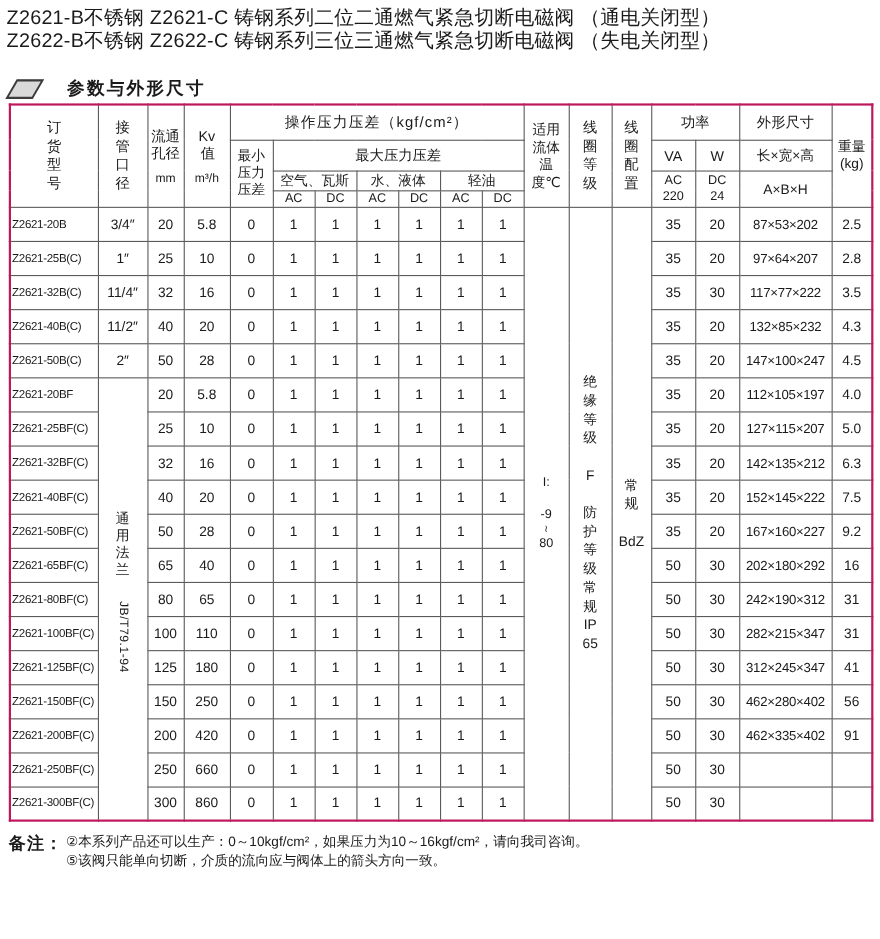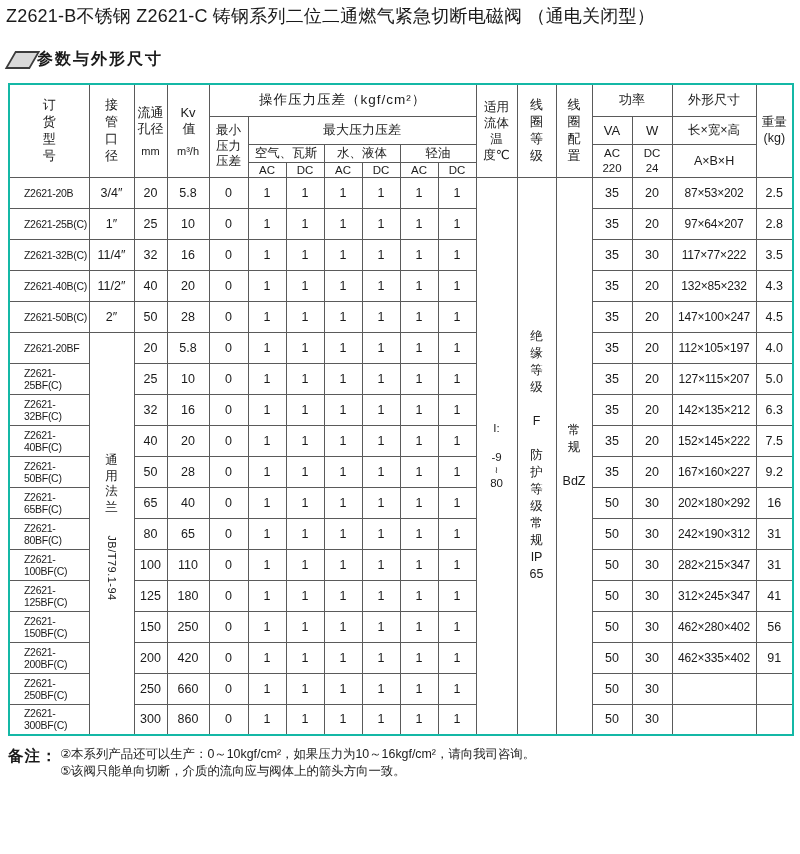--- a/index.html
+++ b/index.html
@@ -1,53 +1,54 @@
 <!DOCTYPE html>
 <html><head>
 <meta charset="utf-8">
 <style>
   html,body{margin:0;padding:0;width:800px;height:854px;overflow:hidden;background:#fff;}
   body{font-family:"Liberation Sans","DejaVu Sans",sans-serif;color:#1a1a1a;}
   .titles{margin:6px 0 0 6px;font-weight:normal;font-size:18px;line-height:21px;white-space:nowrap;letter-spacing:0.2px;}
-  .section{margin:22px 0 0 10px;display:flex;align-items:center;gap:2px;}
+  .section{margin:22px 0 0 10px;display:flex;align-items:center;gap:26px;}
   .para-icon{width:21px;height:14px;background:#d9d9d9;border:2px solid #3c3c3c;transform:skewX(-30deg);}
   .section-title{font-weight:bold;font-size:16px;letter-spacing:2px;}
-  table{border-collapse:collapse;table-layout:fixed;width:784px;margin:13px 0 0 8px;border:2px solid #14b8a6;}
+  table{border-collapse:collapse;table-layout:fixed;width:784px;margin:3px 0 0 8px;border:2px solid #be185d;}
   th,td{border:1px solid #5a5a5a;padding:0;text-align:center;vertical-align:middle;font-size:13px;font-weight:normal;overflow:hidden;}
   thead tr:nth-child(1){height:32px;}
   thead tr:nth-child(2){height:28px;}
   thead tr:nth-child(3){height:18px;}
   thead tr:nth-child(4){height:15px;}
   tbody tr{height:31px;}
   .prelines{white-space:pre-line;line-height:1.25;}
   .w1{width:1.35em;margin:0 auto;line-height:1.3;font-size:13px;}
   .w2{width:2.35em;margin:0 auto;line-height:1.28;font-size:12.5px;}
   .stack{display:flex;flex-direction:column;align-items:center;gap:7px;text-align:right;}
   .unit{font-size:11px;}
   .sm{font-size:11.5px;}
   .hdr-main{font-size:13.5px;letter-spacing:1px;}
-  .model{font-size:10.5px;letter-spacing:-0.3px;text-align:left;padding-left:14px;}
+  .model{font-size:10.5px;letter-spacing:-0.3px;text-align:left;padding-left:1px;}
   .dims{font-size:12px;letter-spacing:-0.2px;}
   .num{font-size:12.5px;}
   .tempcol{display:flex;flex-direction:column;align-items:center;font-size:11.5px;line-height:1.15;}
   .tempcol div:nth-child(1){margin-bottom:16px;}
   .tempcol div:nth-child(3){font-size:9px;margin:1px 0;}
   .vgap{line-height:17px;font-size:12.5px;}
   .flange{display:flex;flex-direction:column;align-items:center;gap:6px;}
   .rotwrap{height:92px;width:16px;display:flex;align-items:center;justify-content:center;}
   .rot90{transform:rotate(90deg);white-space:nowrap;font-size:11px;letter-spacing:0.5px;}
   .notes{display:flex;margin:10px 0 0 8px;align-items:flex-start;}
   .notes-label{font-weight:bold;font-size:15.5px;letter-spacing:1px;flex:0 0 52px;}
   .notes-items{font-size:12.4px;line-height:16.8px;}
 </style>
 </head>
 <body>
 
 <div class="titles">
   <div>Z2621-B不锈钢 Z2621-C 铸钢系列二位二通燃气紧急切断电磁阀 （通电关闭型）</div>
+  <div>Z2622-B不锈钢 Z2622-C 铸钢系列三位三通燃气紧急切断电磁阀 （失电关闭型）</div>
 </div>
 
 <div class="section">
   <div class="para-icon"></div>
   <div class="section-title">参数与外形尺寸</div>
 </div>
 
 <table>
   <colgroup>
     <col style="width:80px">

